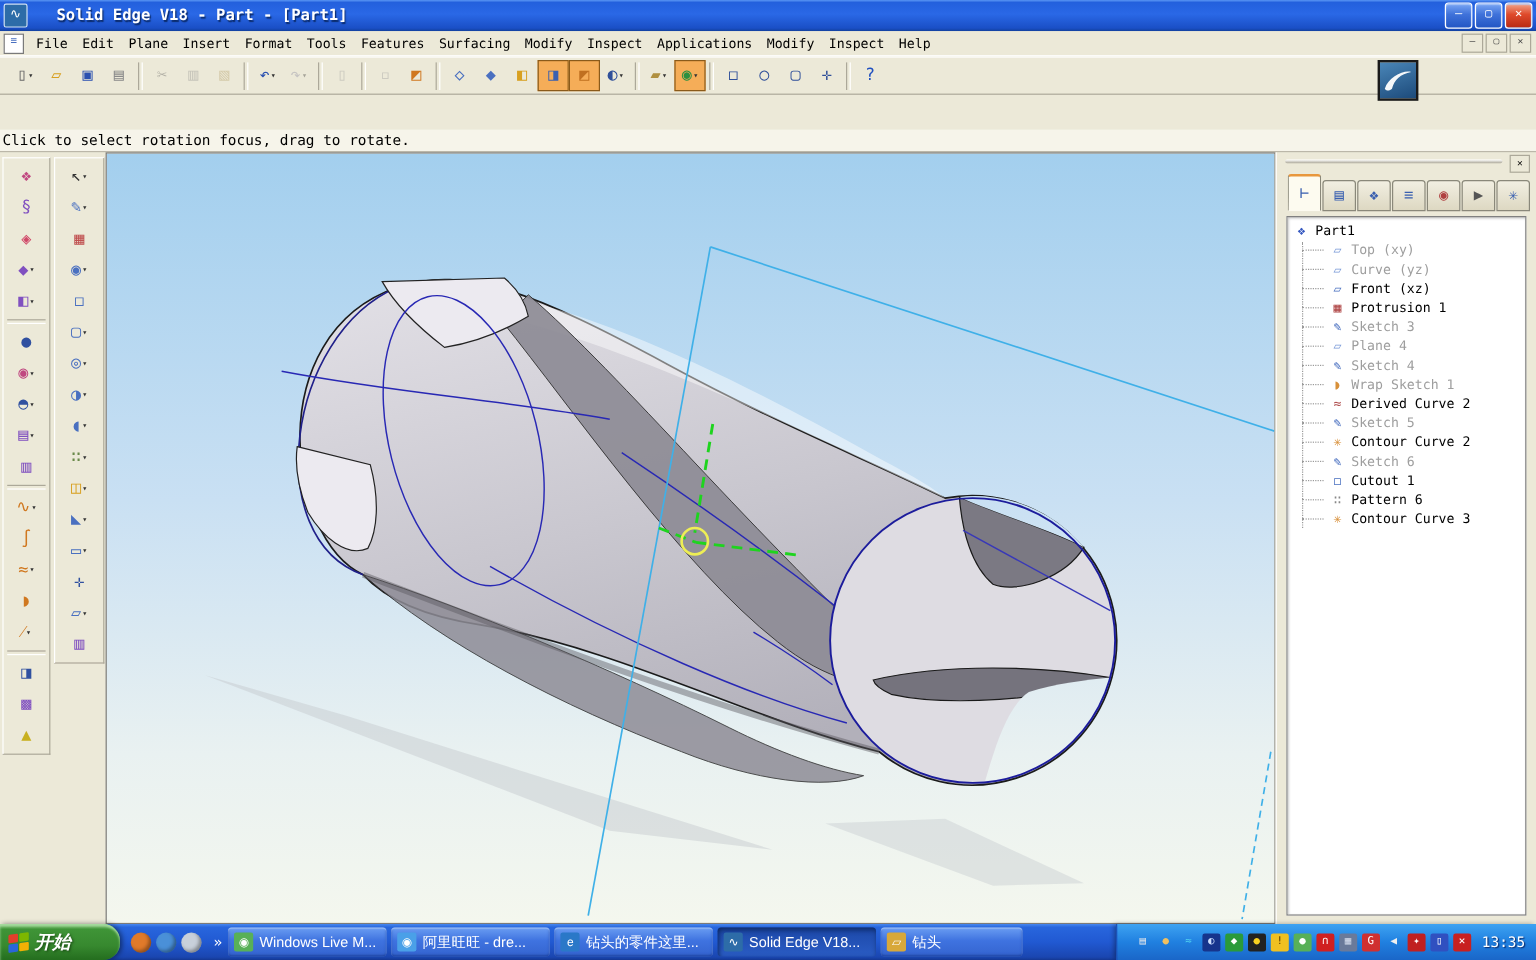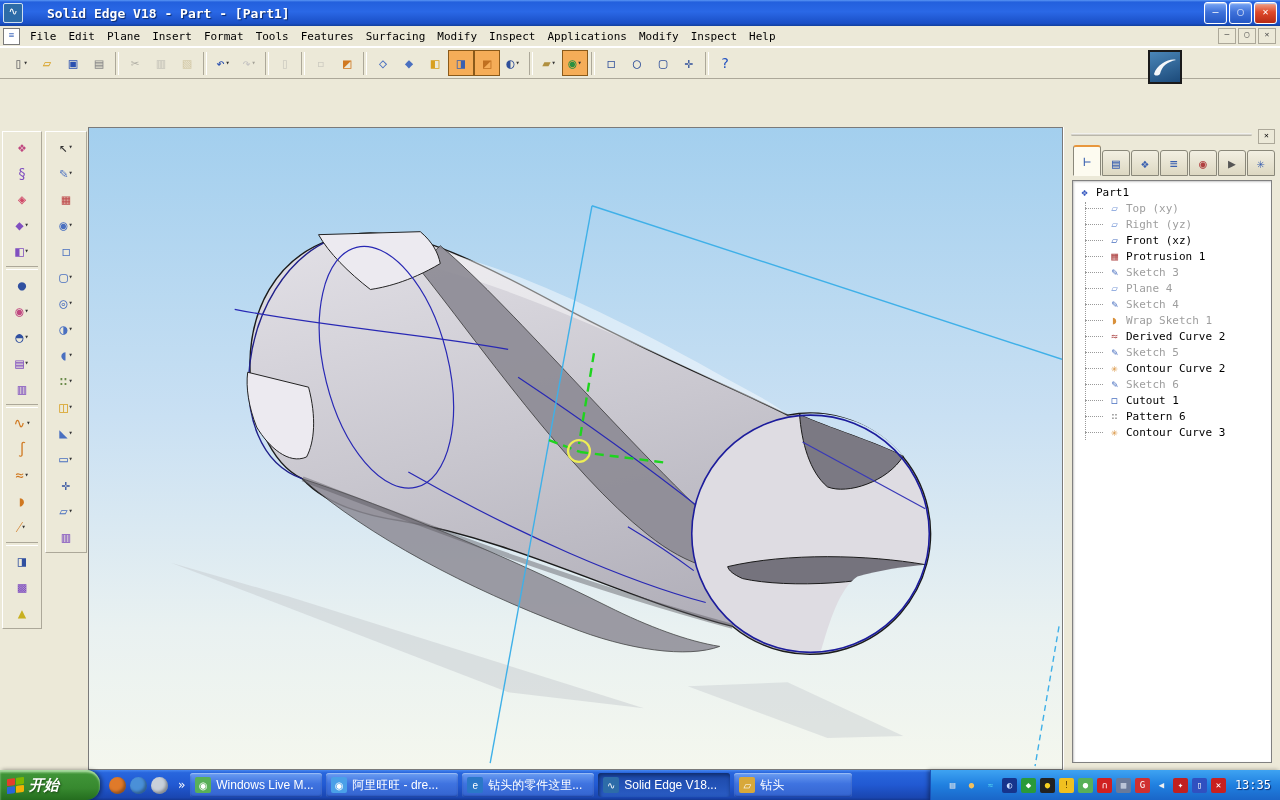--- a/index.html
+++ b/index.html
@@ -240,20 +240,21 @@
         <span class="glyph" style="color: rgb(32, 80, 192);">?</span>
       </span>
     </div>
   <div class="se-logo">
     <svg width="30" height="30" viewBox="0 0 30 30">
         <path d="M4,22 C7,12 20,6 26,8 C17,10 12,14 10,22 C8,24 5,24 4,22 Z" fill="#ffffff" opacity="0.95"></path>
       </svg>
   </div>
 
 
+  <div class="promptbar">Click to select rotation focus, drag to rotate.</div>
 
   <div class="main">
 
     <div class="left-tools">
       <div class="lt-col c1">
           <span class="lt-btn">
             <span class="glyph" style="color: rgb(192, 72, 128);">❖</span>
           </span>
           <span class="lt-btn">
             <span class="glyph" style="color: rgb(128, 80, 192);">§</span>
@@ -481,21 +482,21 @@
       <div class="tree-row">
             <span class="ticon" style="color: rgb(53, 88, 192);">❖</span>
             <span class="tlabel">Part1</span>
           </div>
           <div class="tree-row child muted">
             <span class="ticon" style="color: rgb(122, 154, 216);">▱</span>
             <span class="tlabel">Top (xy)</span>
           </div>
           <div class="tree-row child muted">
             <span class="ticon" style="color: rgb(122, 154, 216);">▱</span>
-            <span class="tlabel">Right (yz)</span>
+            <span class="tlabel">Curve (yz)</span>
           </div>
           <div class="tree-row child">
             <span class="ticon" style="color: rgb(74, 112, 192);">▱</span>
             <span class="tlabel">Front (xz)</span>
           </div>
           <div class="tree-row child">
             <span class="ticon" style="color: rgb(176, 72, 72);">▦</span>
             <span class="tlabel">Protrusion 1</span>
           </div>
           <div class="tree-row child muted">

